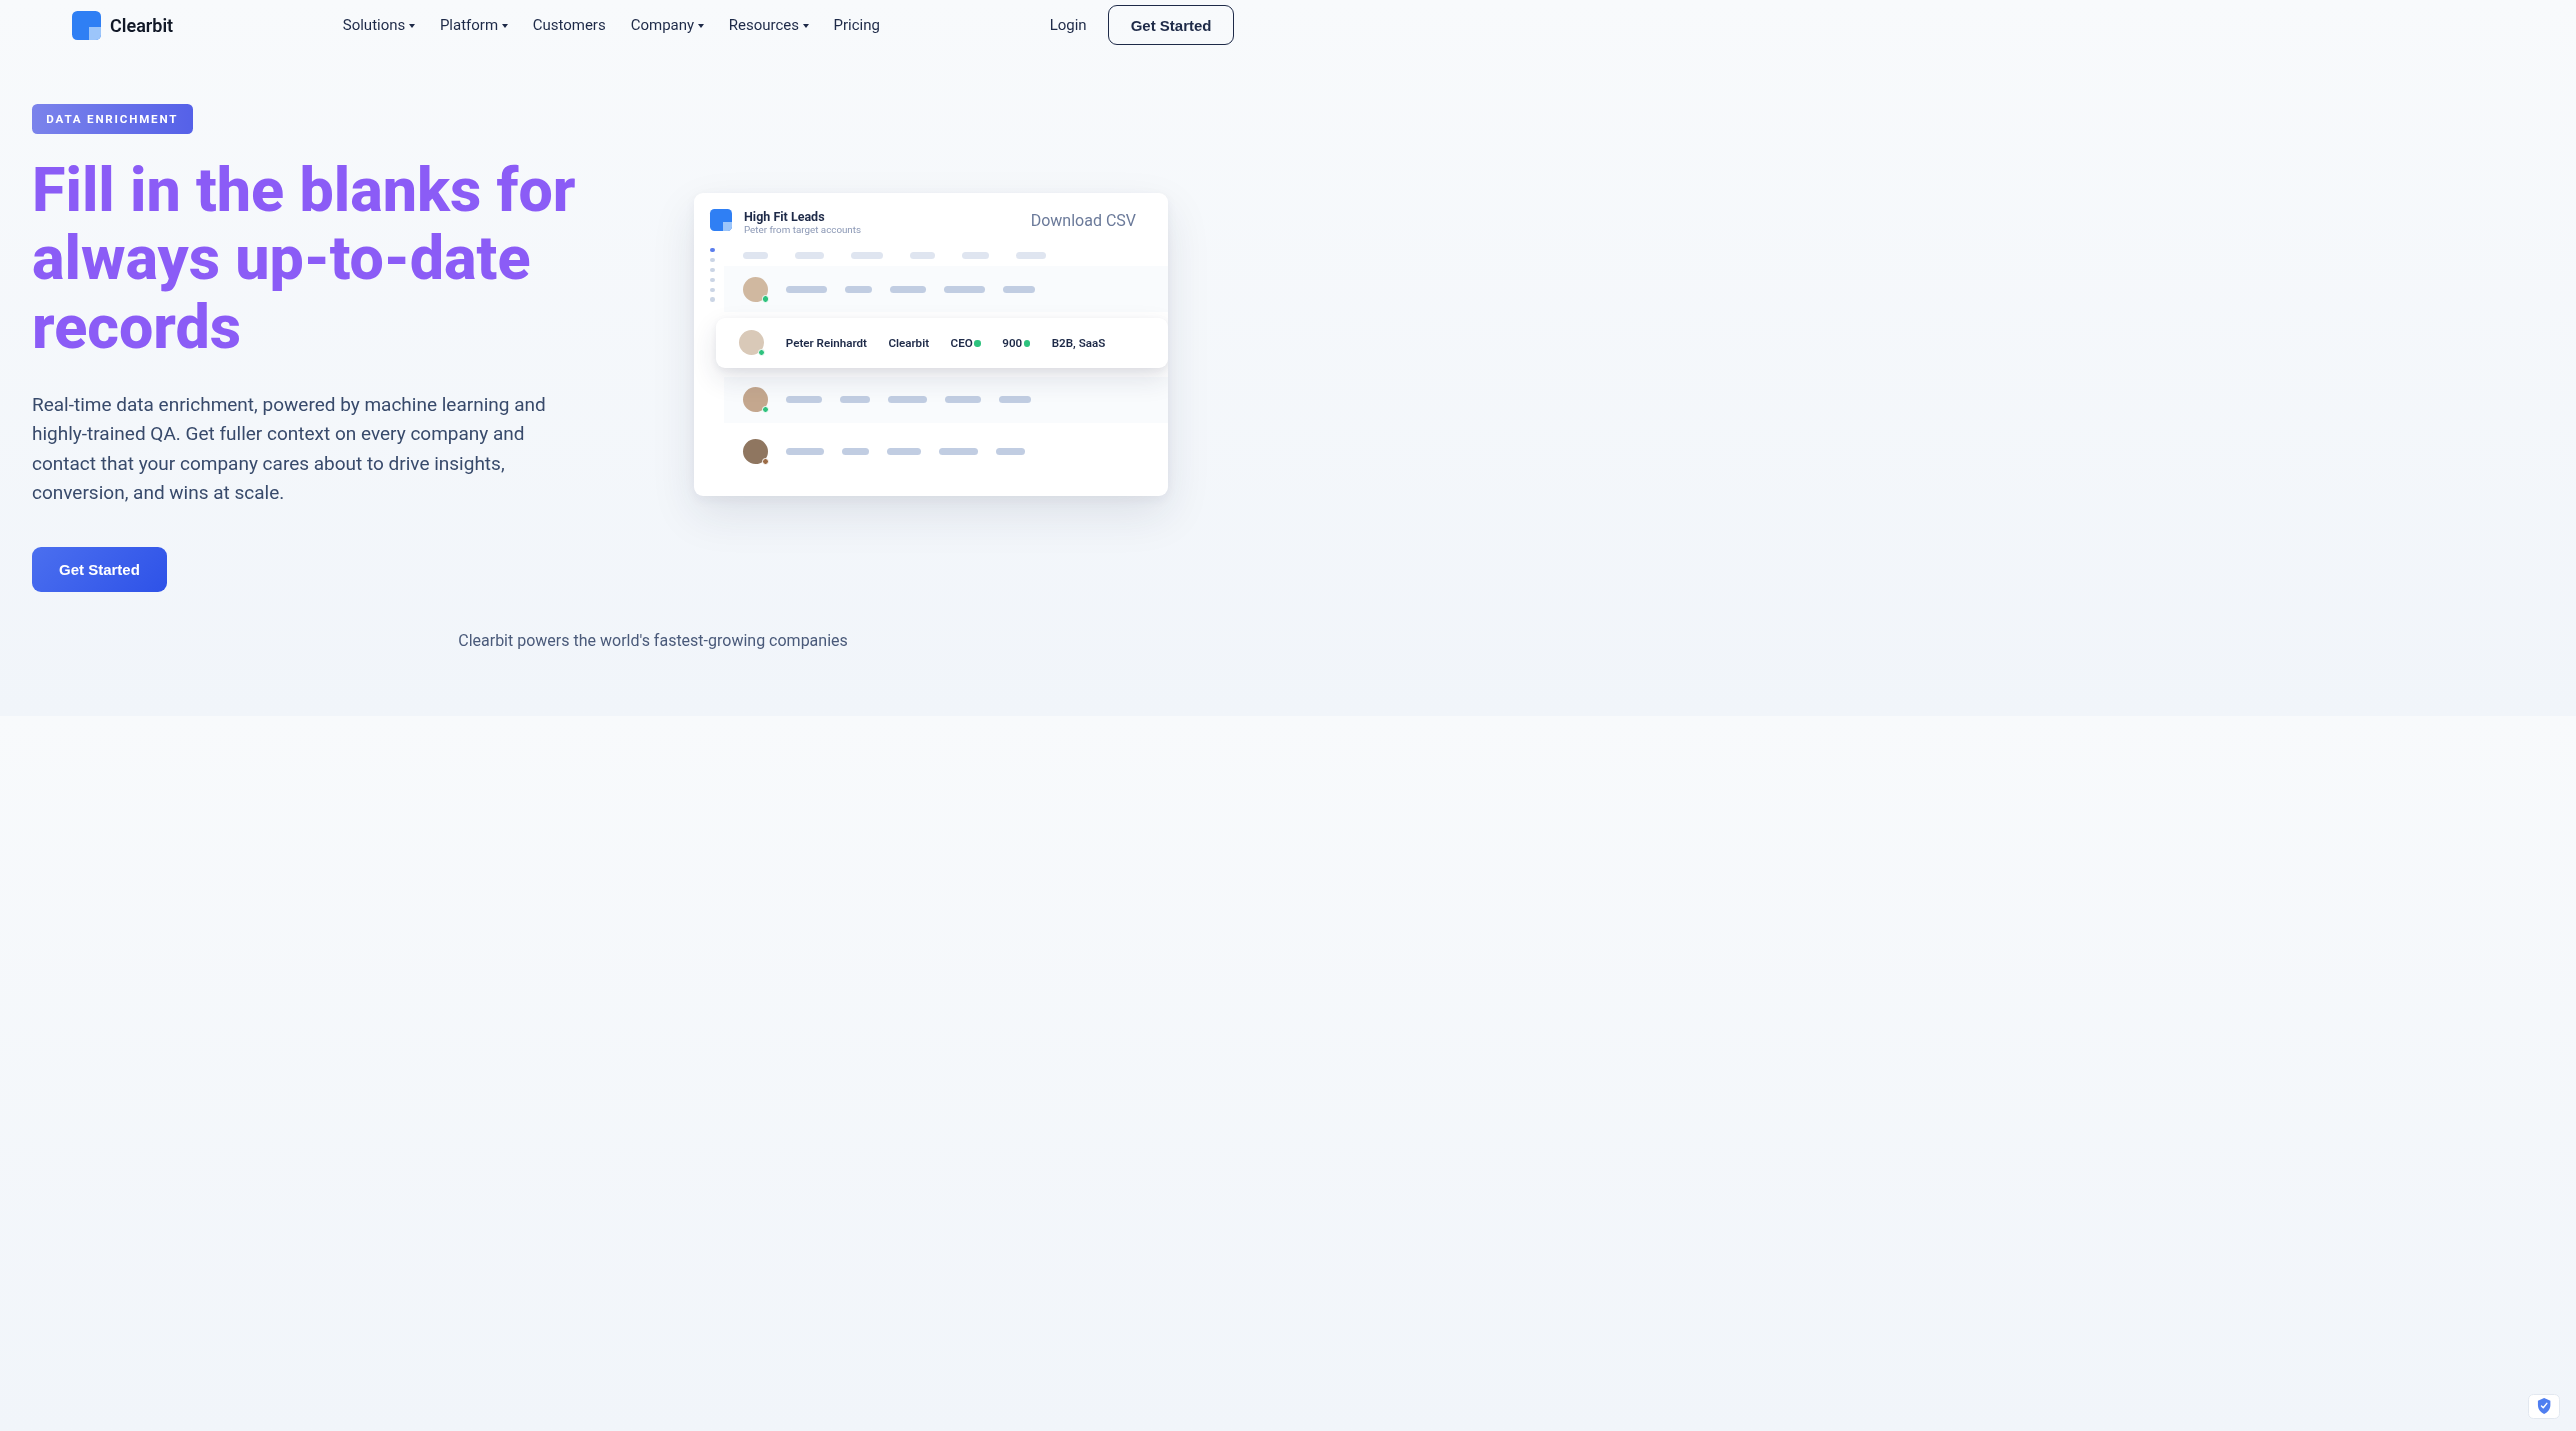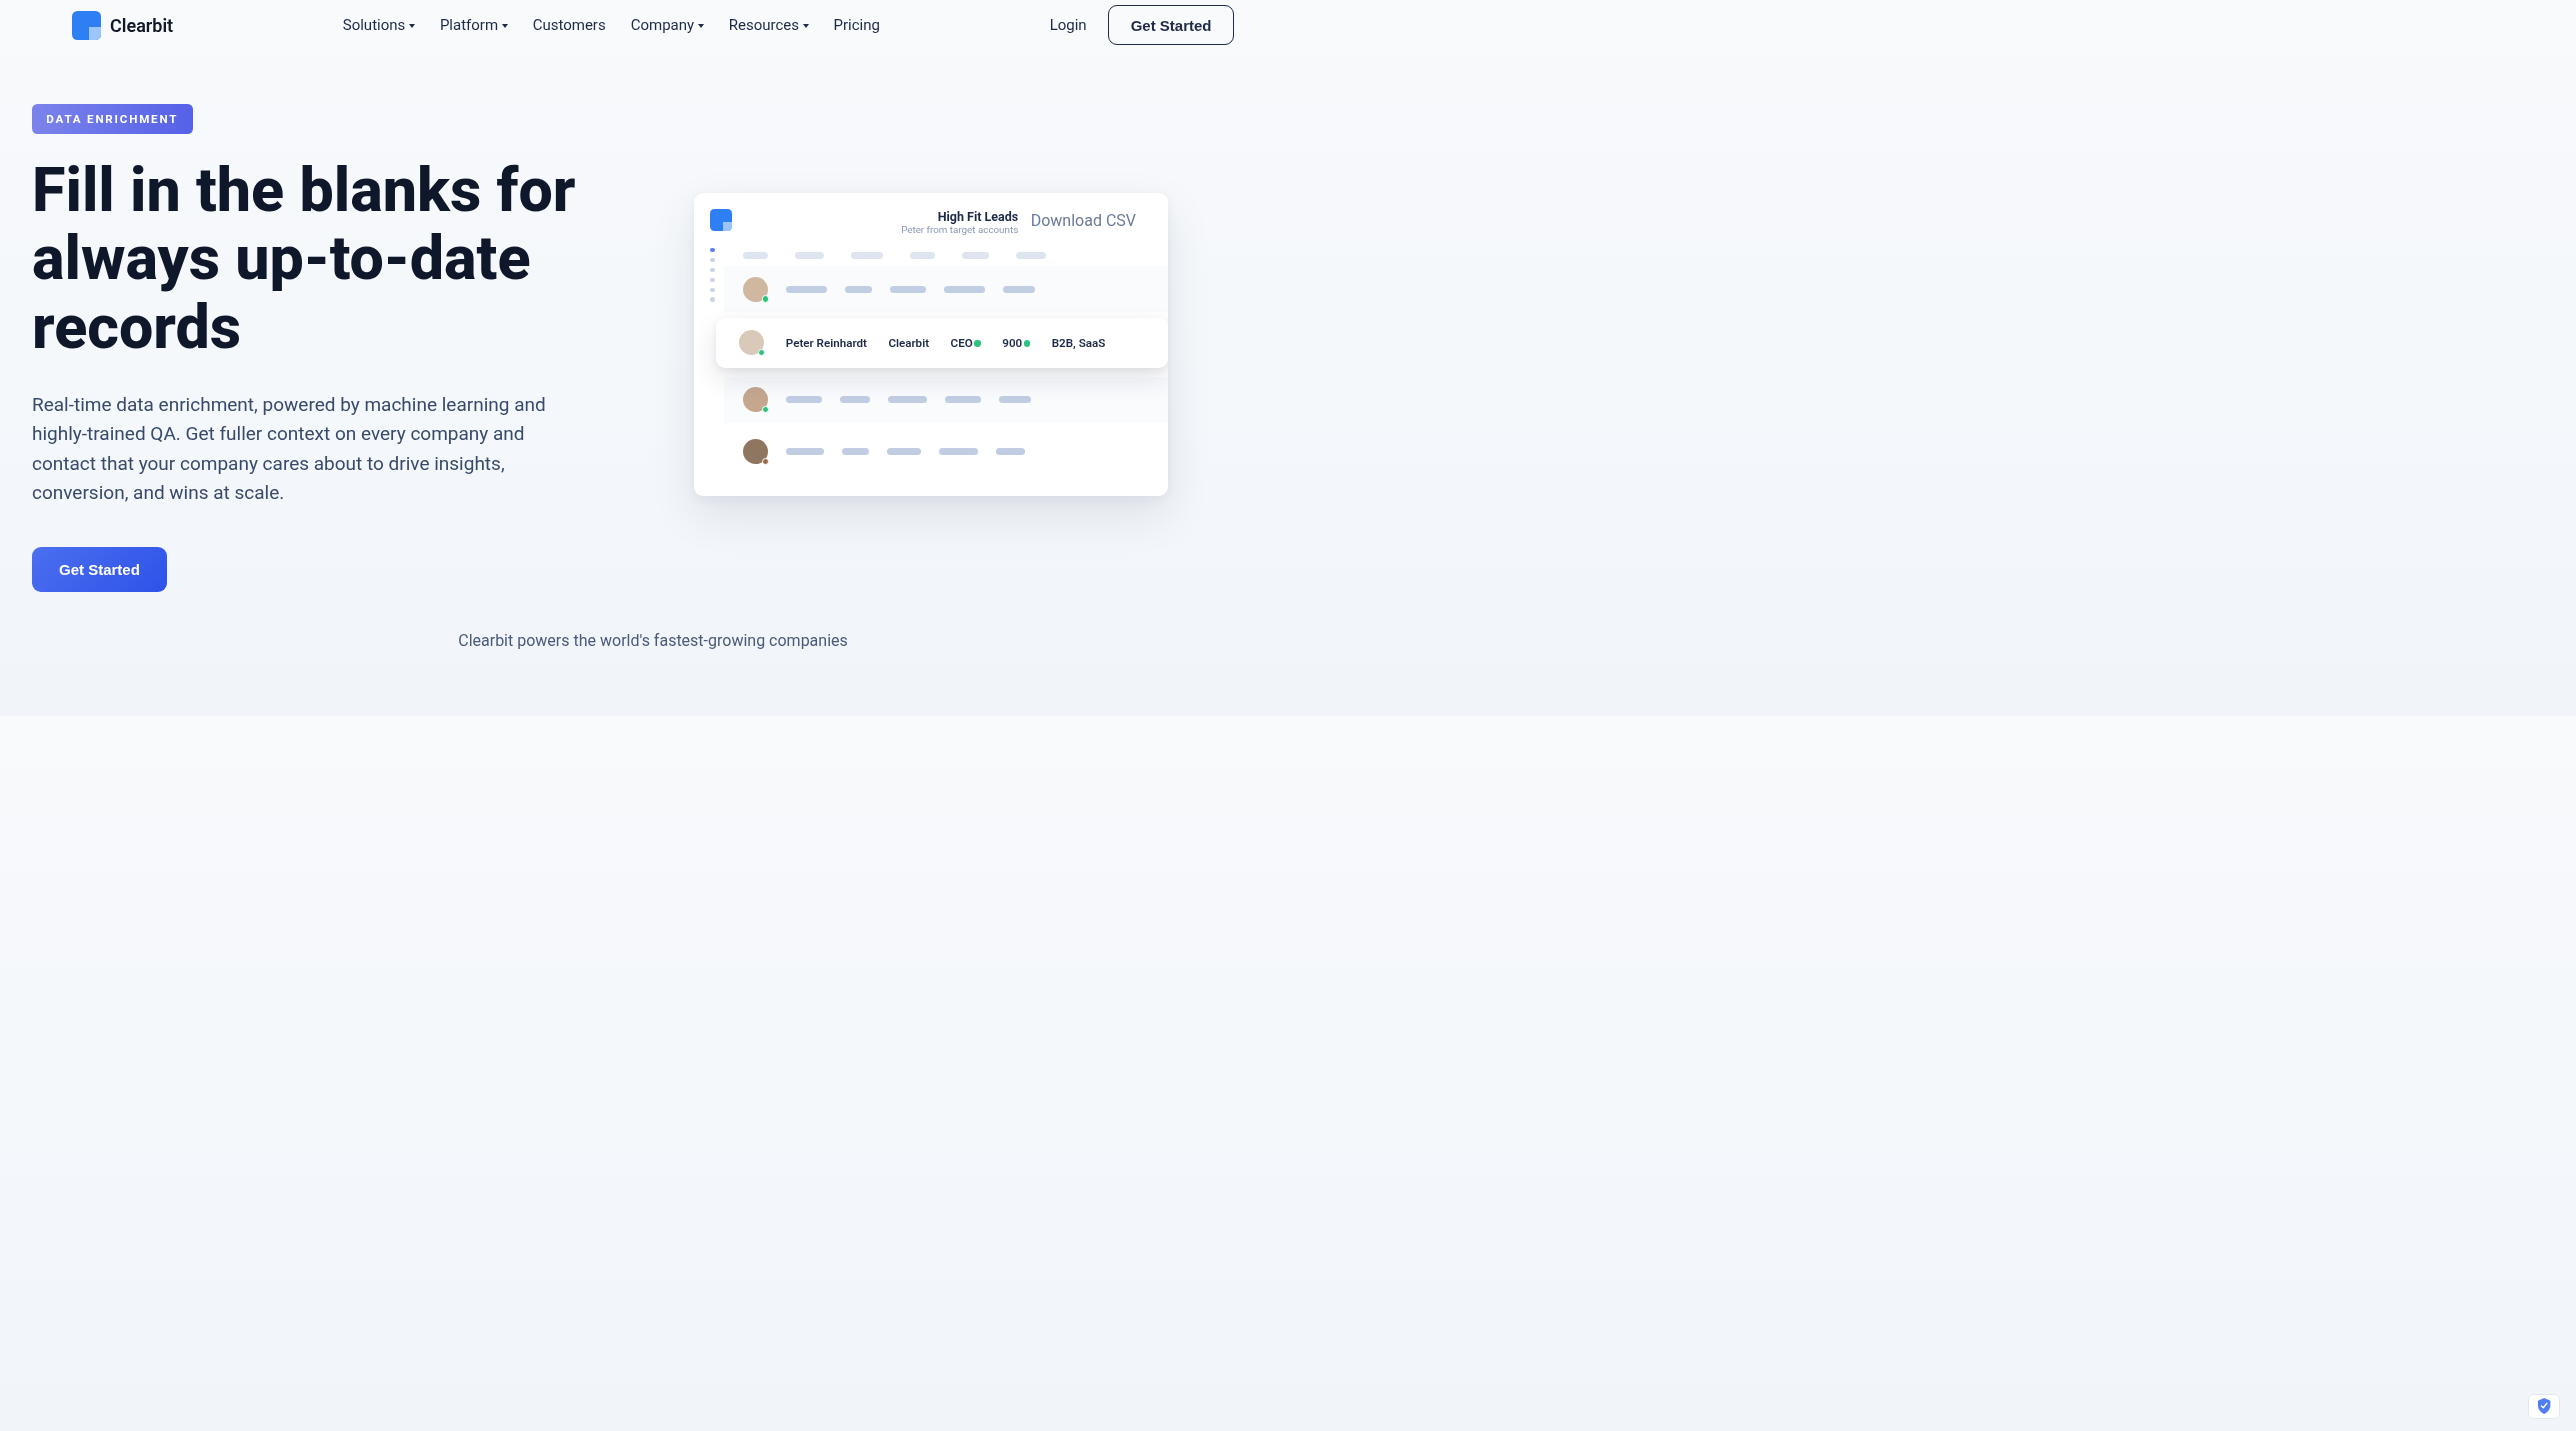--- a/index.html
+++ b/index.html
@@ -68,21 +68,21 @@
   font-weight: 700;
   letter-spacing: 1.8px;
   padding: 8px 14.3px;
   border-radius: 5.4px;
   margin-bottom: 21.5px;
 }
 .hero-title {
   font-size: 61px;
   font-weight: 800;
   line-height: 1.12;
-  color: #0f172a;
+  color: #8b5cf6;
   margin-bottom: 29px;
 }
 .hero-desc {
   font-size: 19px;
   line-height: 1.55;
   color: #384a6b;
   margin-bottom: 39px;
   max-width: 555px;
 }
 .btn-primary {
@@ -98,21 +98,21 @@
 .hero-right { flex: 0 0 474px; padding-top: 89px; }
 
 .mock {
   background: white;
   border-radius: 9px;
   box-shadow: 0 18px 45px rgba(30,42,72,0.1), 0 3.6px 10.7px rgba(30,42,72,0.05);
   padding: 16px 0 16px 16px;
   position: relative;
   overflow: hidden;
 }
-.mock-head { display: flex; gap: 12.5px; padding: 0 16px 9px 0; text-align: right; }
+.mock-head { display: flex; gap: 12.5px; padding: 0 16px 9px 0; }
 .mock-logo {
   width: 21.5px; height: 21.5px;
   background: #2f7ff4;
   border-radius: 4.5px;
   position: relative;
 }
 .mock-logo::after {
   content: '';
   position: absolute;
   right: 0; bottom: 0;

